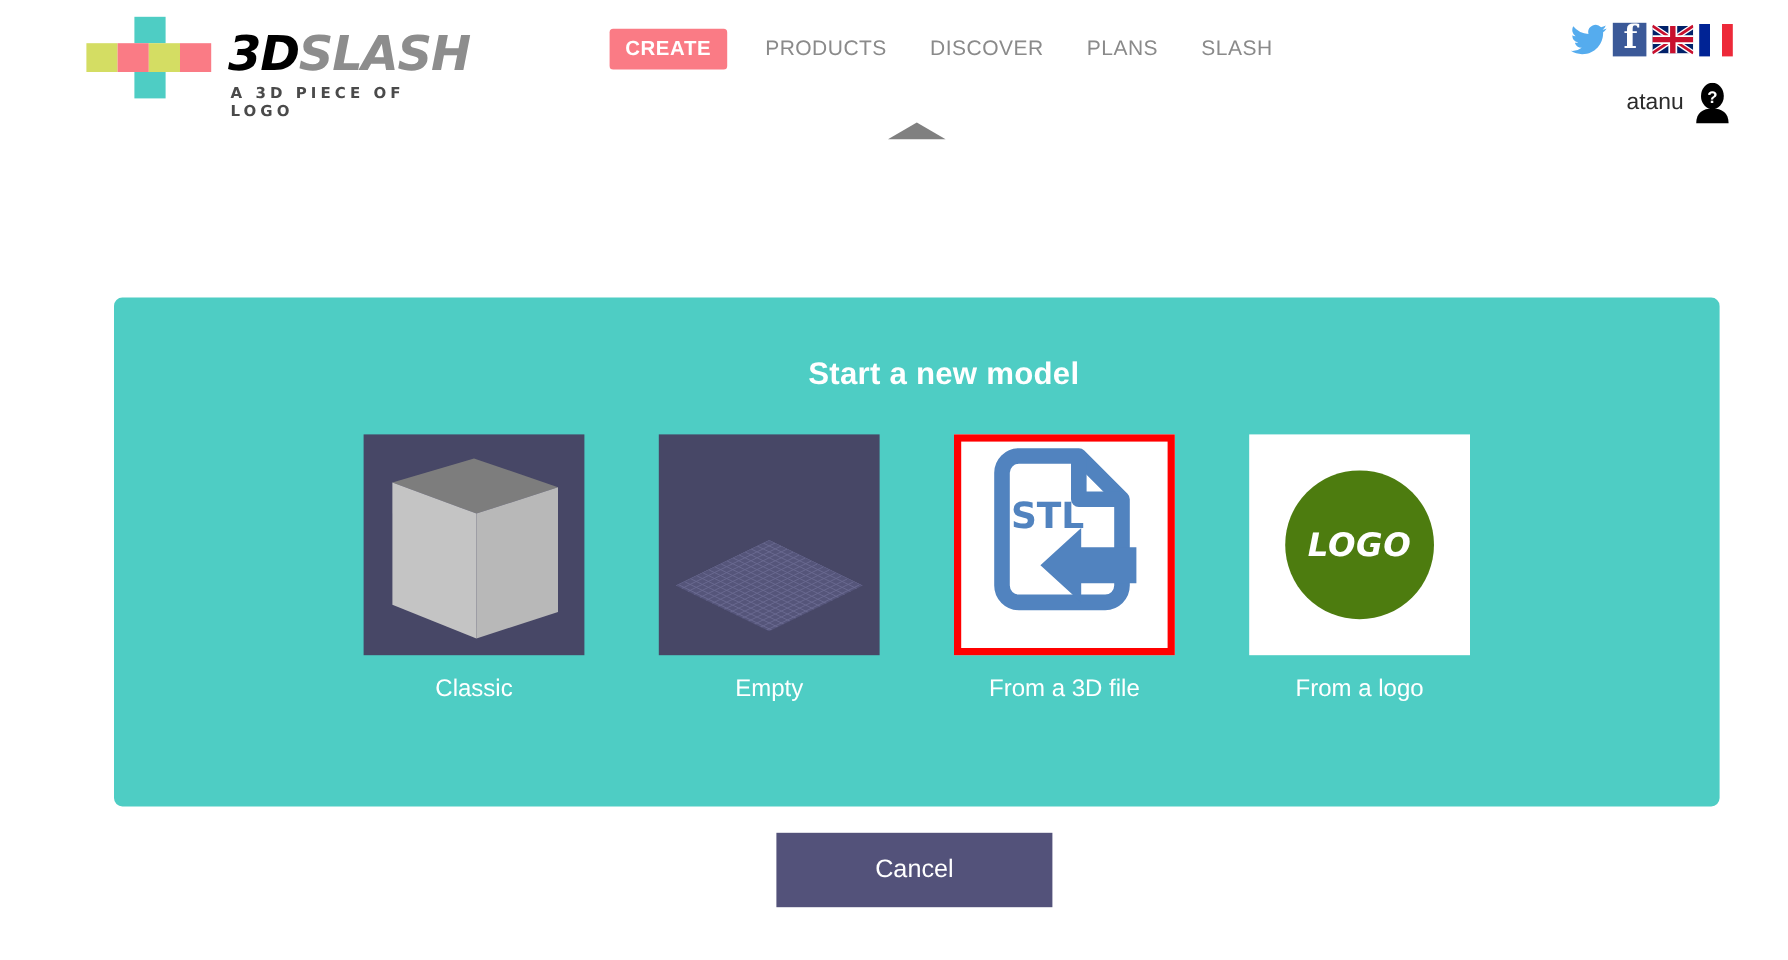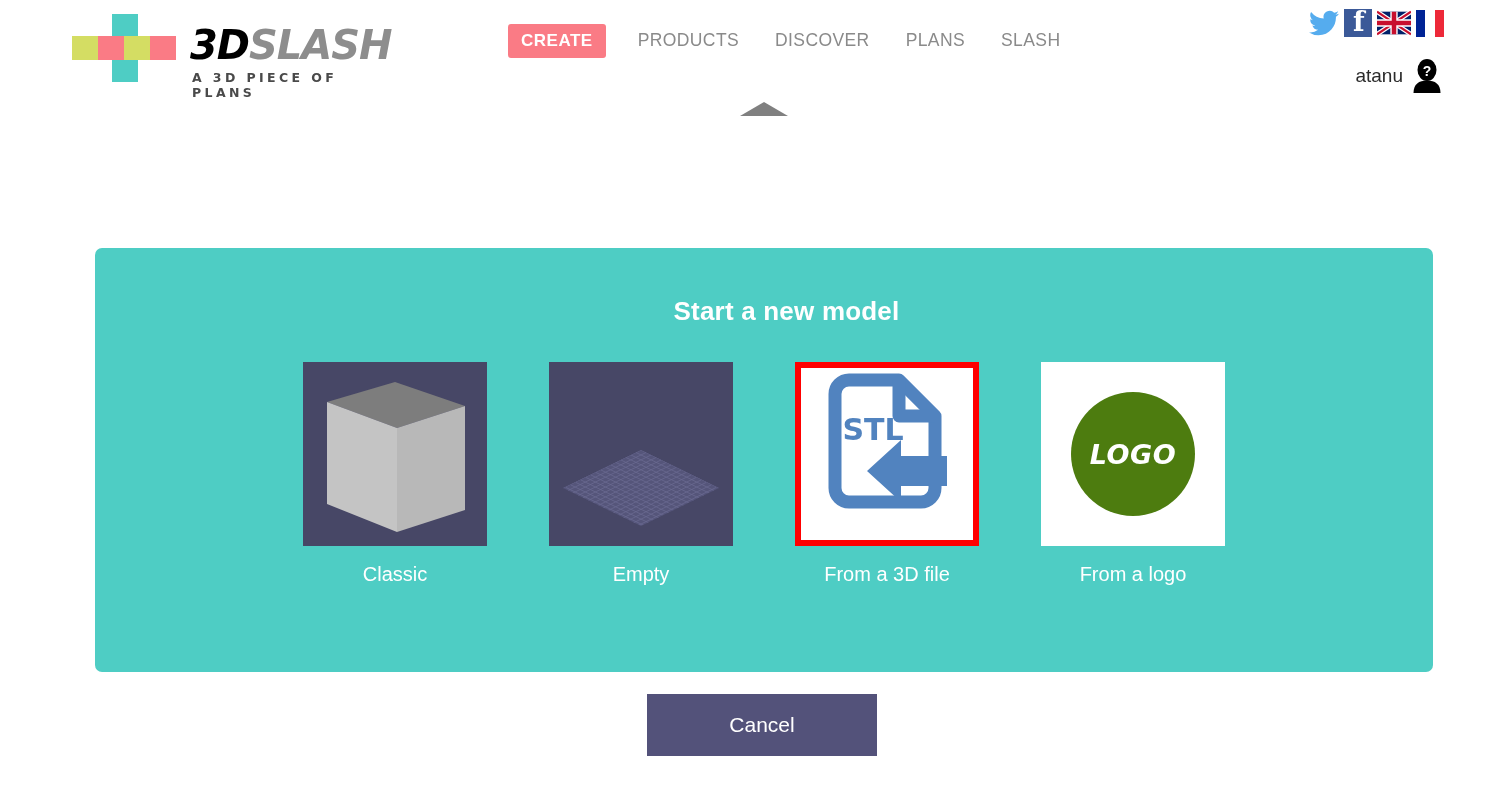--- a/index.html
+++ b/index.html
@@ -105,21 +105,21 @@
     width: 0; height: 0;
     border-left: 24px solid transparent;
     border-right: 24px solid transparent;
     border-bottom: 14px solid #808080;
   }
 
   
   .top-right {
     position: absolute;
     right: 46px;
-    top: 7px;
+    top: 17px;
     width: 210px;
     height: 90px;
   }
   .social-row {
     position: absolute;
     right: 0;
     top: 0;
     display: flex;
     align-items: center;
     gap: 5px;
@@ -279,21 +279,21 @@
       <div class="lg-sq" style="left:40px; top:0px;  width:26px; height:22px; background:#4ecdc4;"></div>
       <div class="lg-sq" style="left:0px;  top:22px; width:26px; height:24px; background:#d4dd63;"></div>
       <div class="lg-sq" style="left:26px; top:22px; width:26px; height:24px; background:#fa7b85;"></div>
       <div class="lg-sq" style="left:52px; top:22px; width:26px; height:24px; background:#d4dd63;"></div>
       <div class="lg-sq" style="left:78px; top:22px; width:26px; height:24px; background:#fa7b85;"></div>
       <div class="lg-sq" style="left:40px; top:46px; width:26px; height:22px; background:#4ecdc4;"></div>
     </div>
     <div class="logo-text-row">
       <span class="logo-3d">3D</span><span class="logo-slash">SLASH</span>
     </div>
-    <div class="logo-tagline">A 3D PIECE OF PLANS</div>
+    <div class="logo-tagline">A 3D PIECE OF LOGO</div>
   </div>
 
   <div class="nav">
     <div class="nav-create">CREATE</div>
     <div class="nav-item">PRODUCTS</div>
     <div class="nav-item">DISCOVER</div>
     <div class="nav-item">PLANS</div>
     <div class="nav-item">SLASH</div>
   </div>
   <div class="nav-caret"></div>

